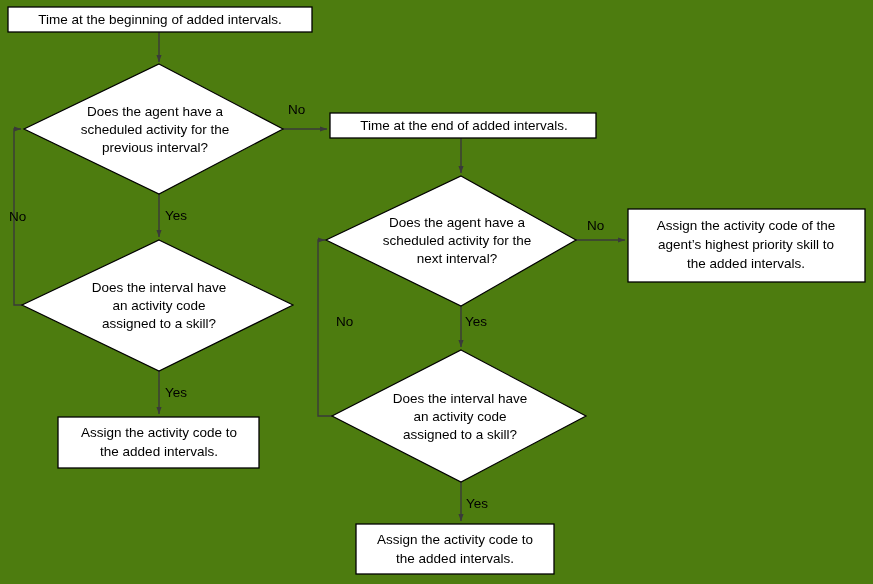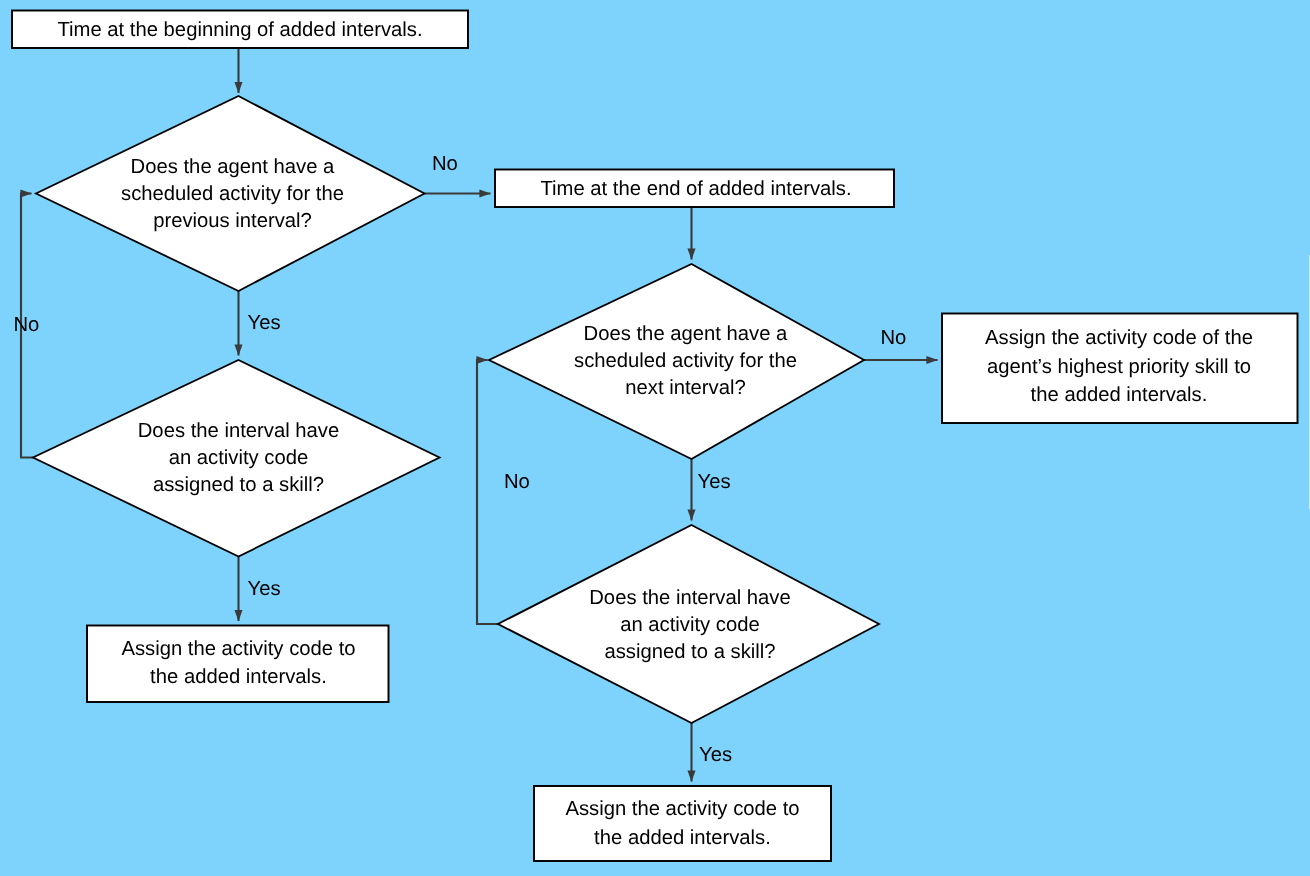--- a/index.html
+++ b/index.html
@@ -10,21 +10,21 @@
   body {
     width: 873px;
     height: 584px;
     font-family: "Liberation Sans", sans-serif;
     overflow: hidden;
   }
   #flowchart-root {
     position: relative;
     width: 873px;
     height: 584px;
-    background: #7dd3fc;
+    background: #4d7c0f;
     text-decoration: underline;
   }
   svg#flow-svg {
     display: block;
     width: 873px;
     height: 584px;
   }
   .node-shape {
     fill: #ffffff;
     stroke: #000000;

